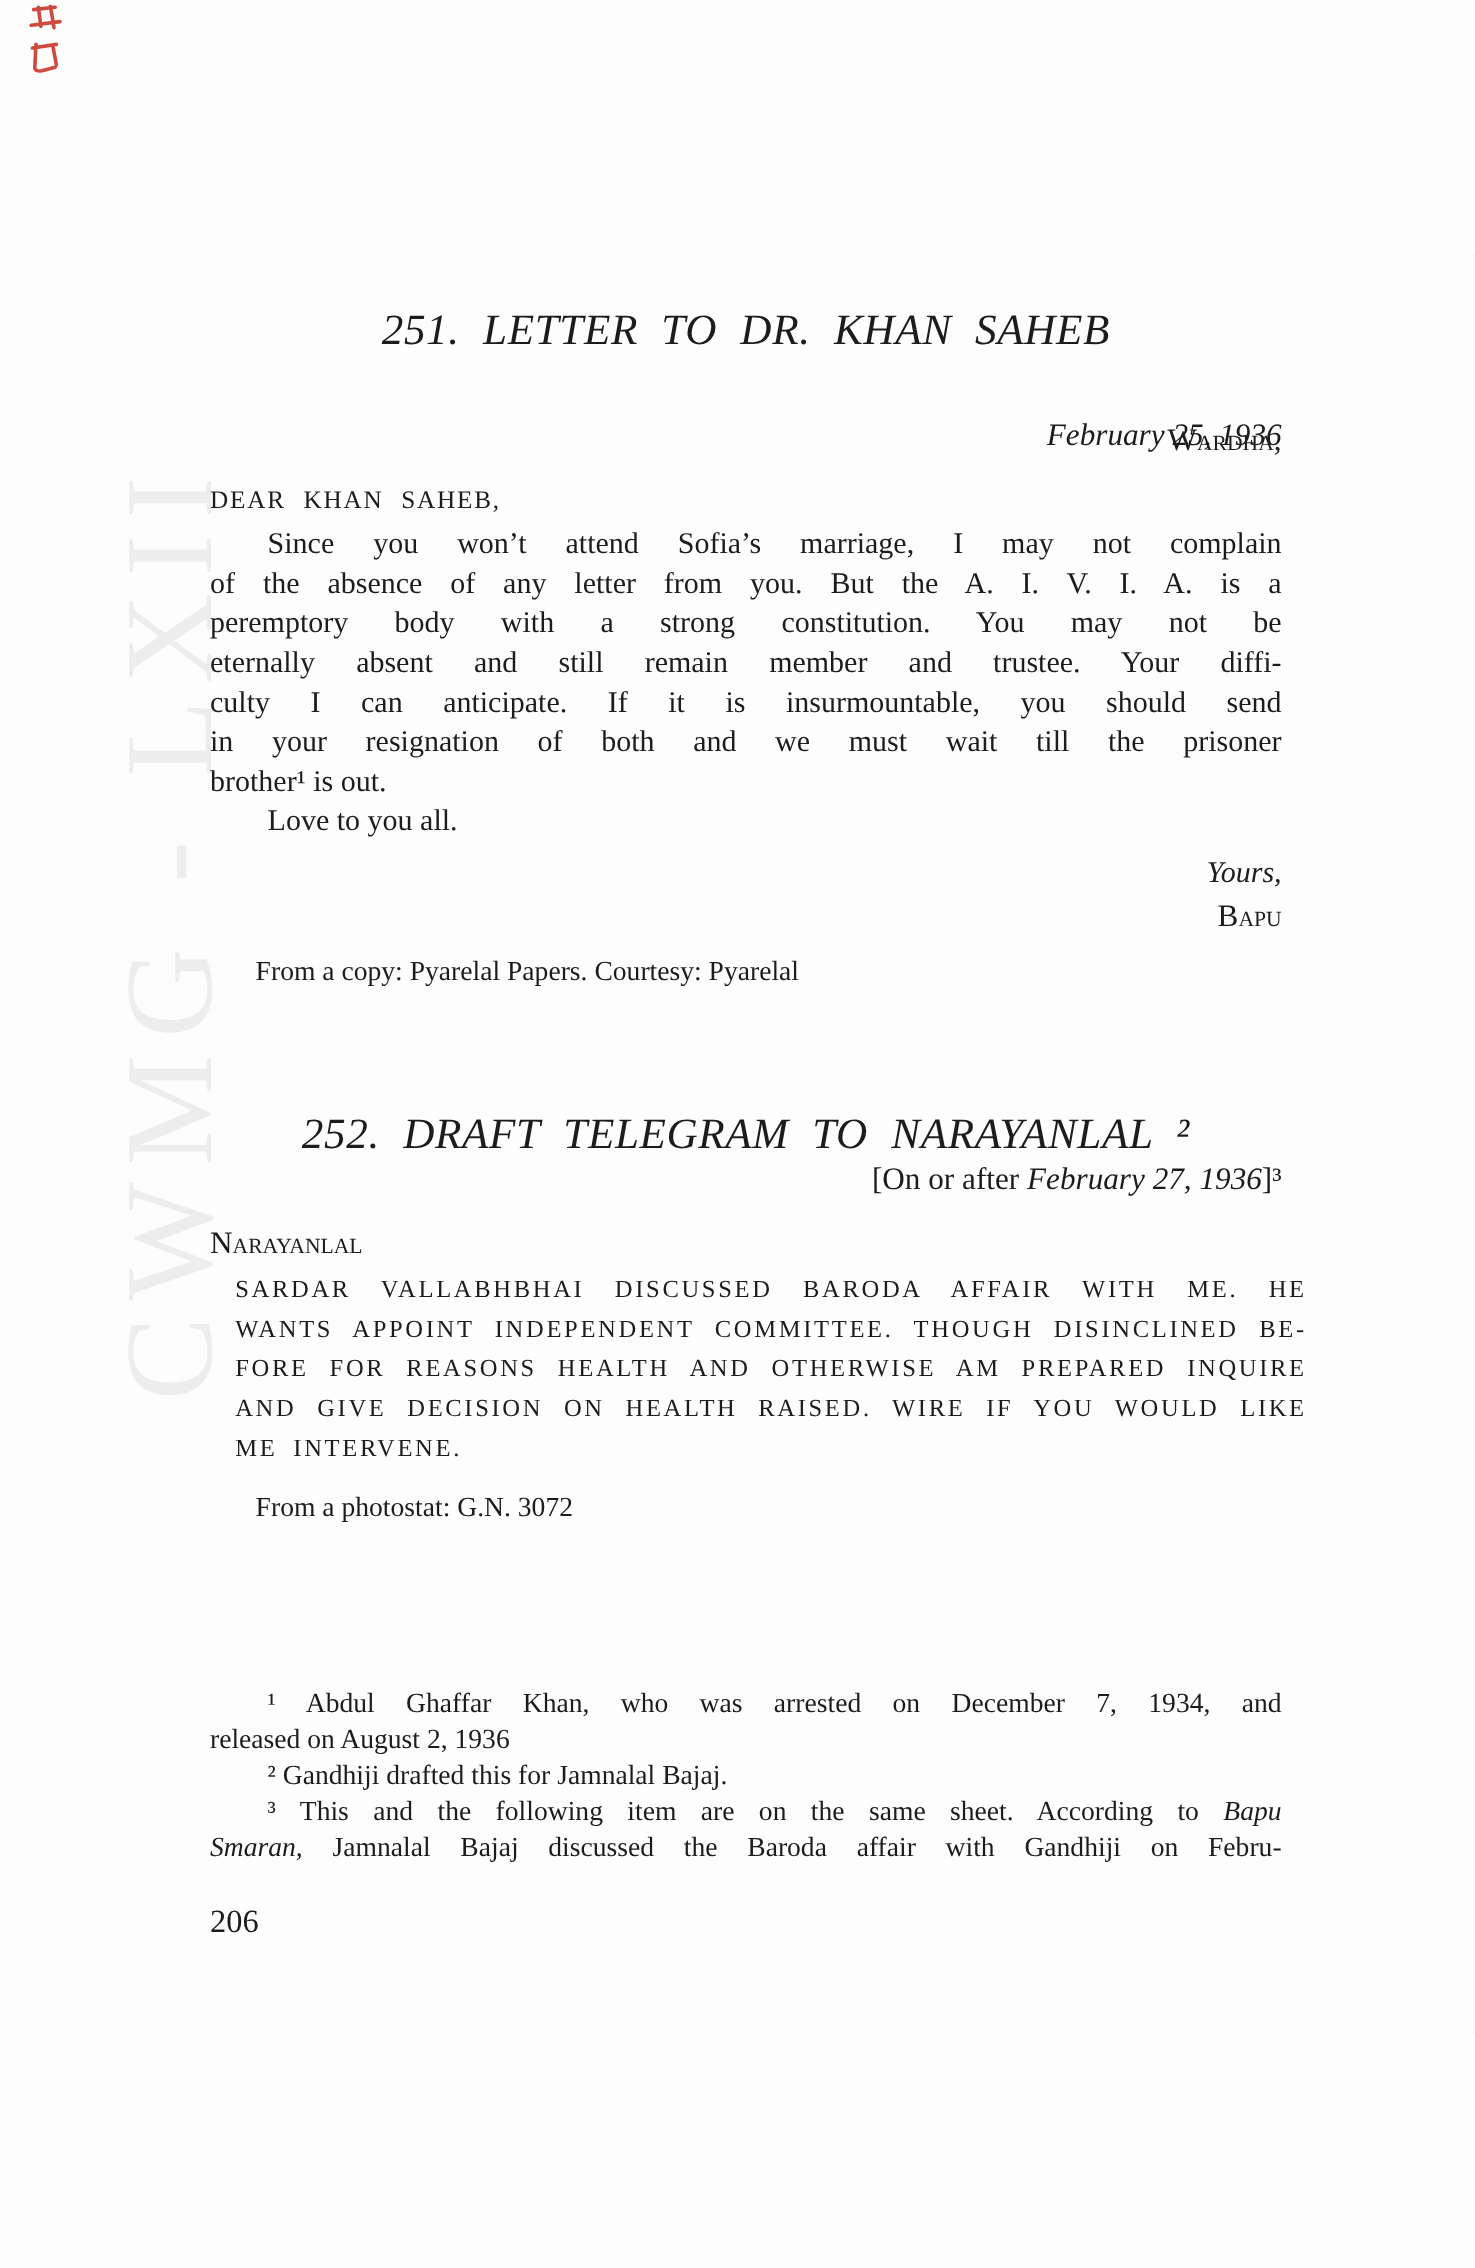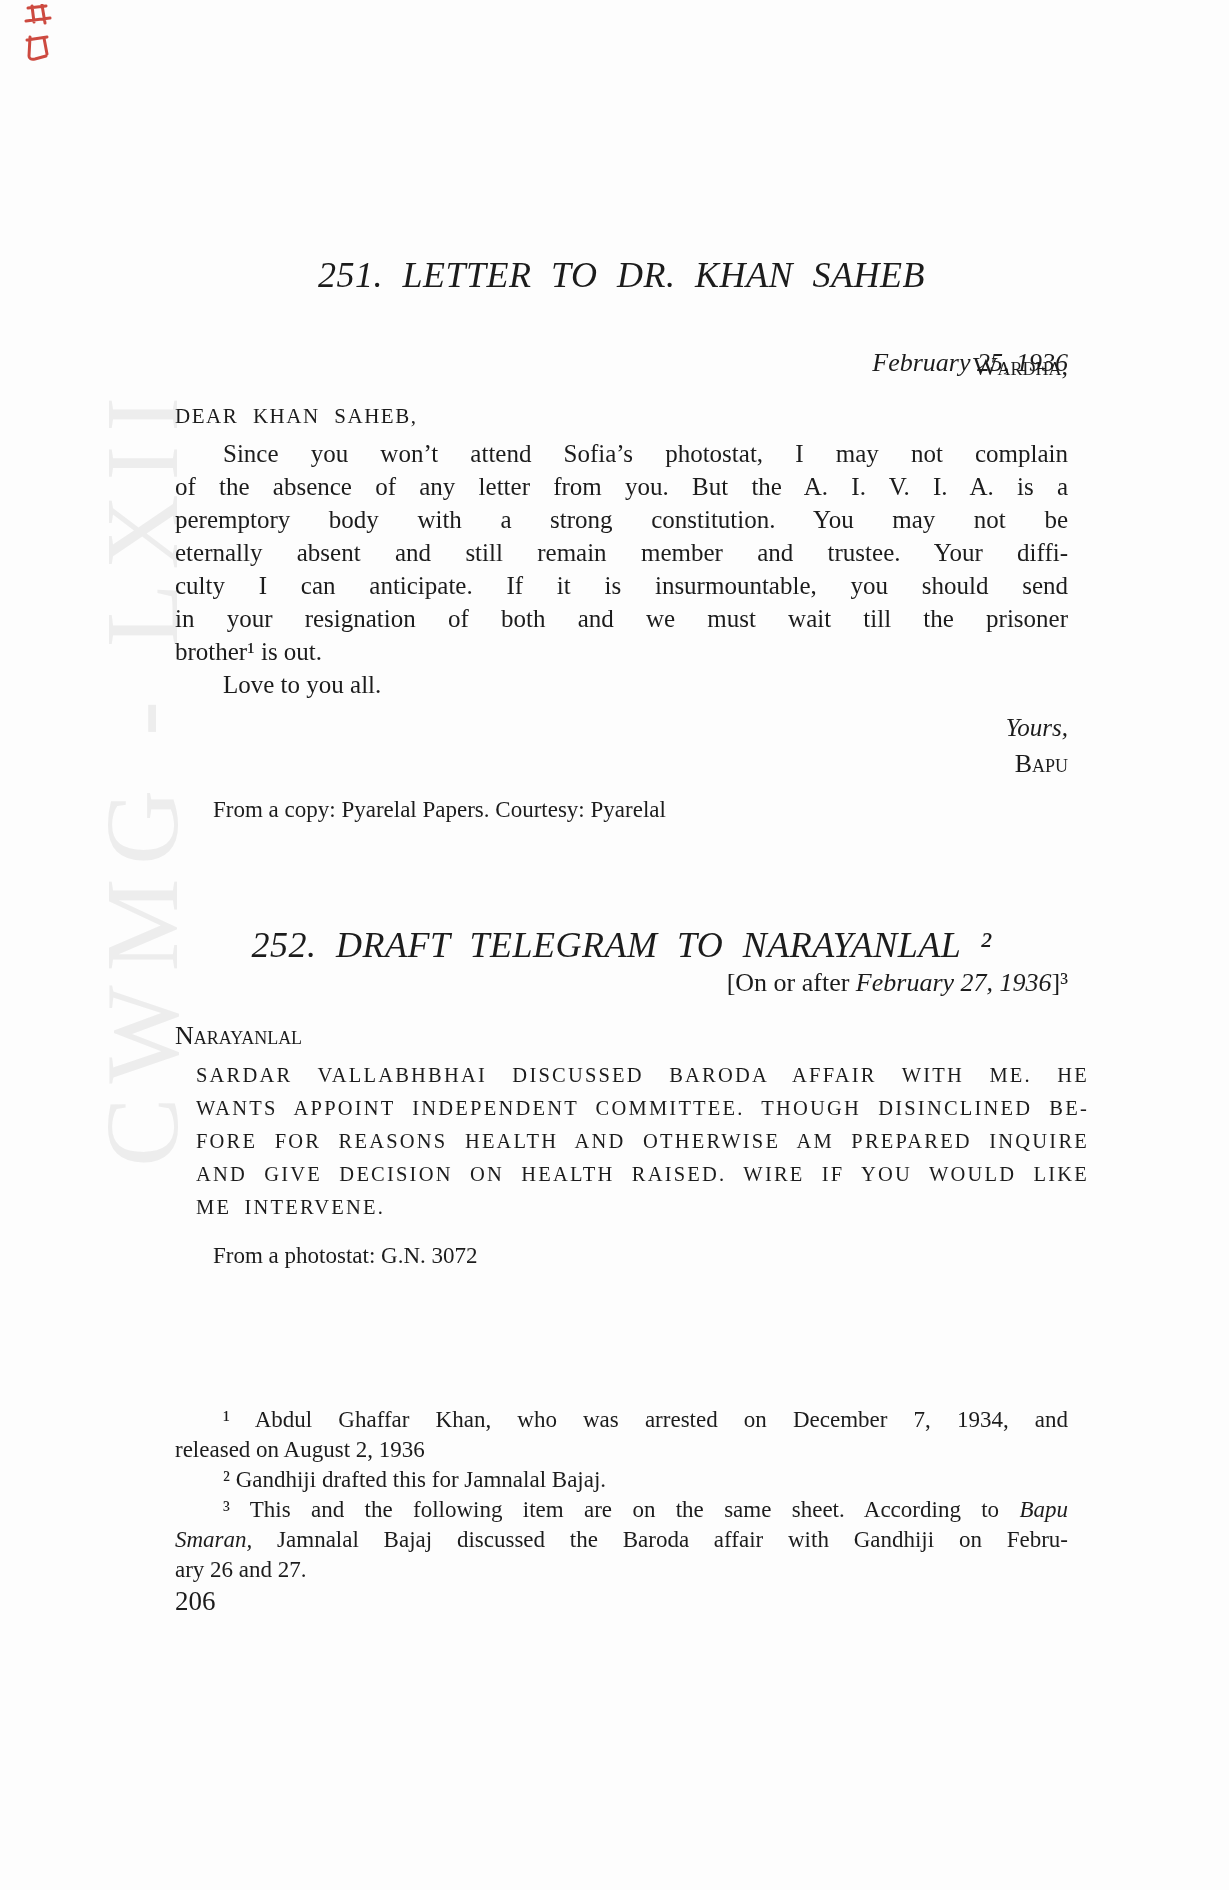--- a/index.html
+++ b/index.html
@@ -52,21 +52,21 @@
 
   <div class="blk title center" style="top:254px;">251. LETTER TO DR. KHAN SAHEB</div>
 
   <div class="blk right sc smallline" style="top:316px;margin-top:36px;">Wardha,</div>
 
   <div class="blk right ital smallline" style="top:348px;">February 25, 1936</div>
 
   <div class="blk salutation" style="top:404px;">DEAR KHAN SAHEB,</div>
 
   <div class="blk body-text" style="top:437px;">
-    <div class="jl ind">Since you won’t attend Sofia’s photostat, I may not complain</div>
+    <div class="jl ind">Since you won’t attend Sofia’s marriage, I may not complain</div>
     <div class="jl">of the absence of any letter from you. But the A. I. V. I. A. is a</div>
     <div class="jl">peremptory body with a strong constitution. You may not be</div>
     <div class="jl">eternally absent and still remain member and trustee. Your diffi-</div>
     <div class="jl">culty I can anticipate. If it is insurmountable, you should send</div>
     <div class="jl">in your resignation of both and we must wait till the prisoner</div>
     <div class="nl">brother¹ is out.</div>
     <div class="nl ind">Love to you all.</div>
   </div>
 
   <div class="blk right ital" style="top:714px;font-size:25px;">Yours,</div>
@@ -96,18 +96,17 @@
   <div class="blk footnotes" style="top:1405px;">
     <div class="jl ind">¹ Abdul Ghaffar Khan, who was arrested on December 7, 1934, and</div>
     <div class="nl">released on August 2, 1936</div>
     <div class="nl ind">² Gandhiji drafted this for Jamnalal Bajaj.</div>
     <div class="jl ind">
       <span>³ This and the following item are on the same sheet. According to </span><span class="ital">Bapu</span>
     </div>
     <div class="jl">
       <span class="ital">Smaran,</span><span> Jamnalal Bajaj discussed the Baroda affair with Gandhiji on Febru-</span>
     </div>
-    <div class="nl">ary 26 and 27.</div>
   </div>
 
   <div class="blk pagenum" style="top:1586px;">206</div>
 
 </div>
 
 </body></html>

